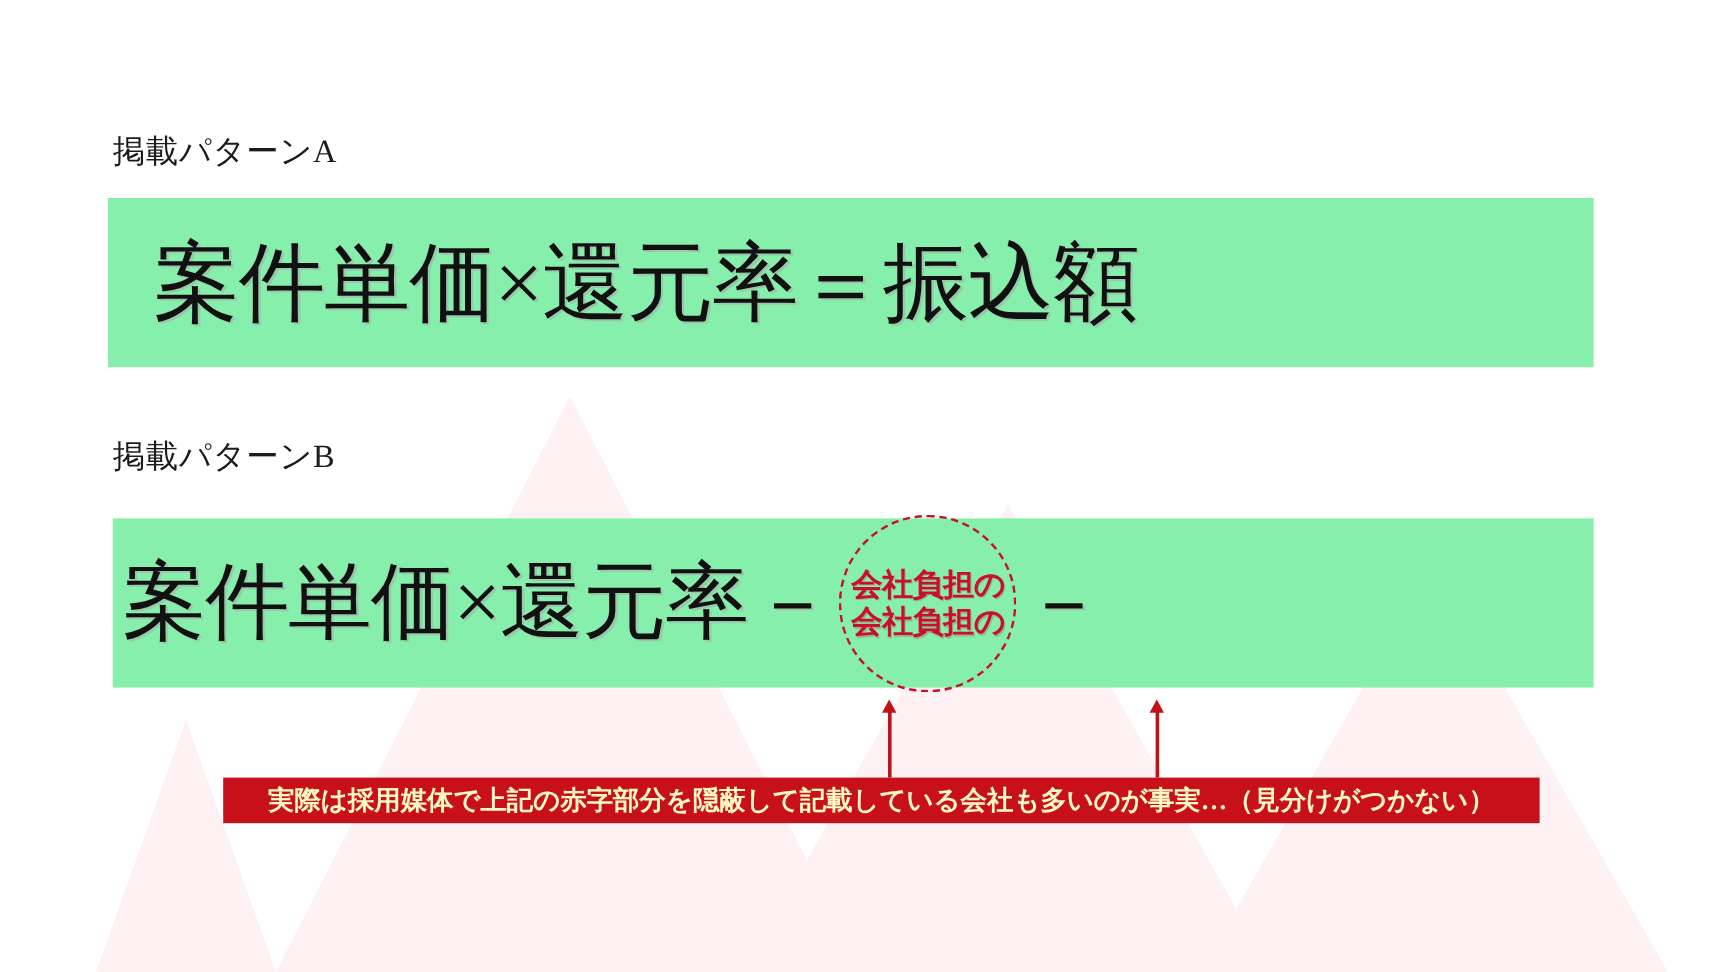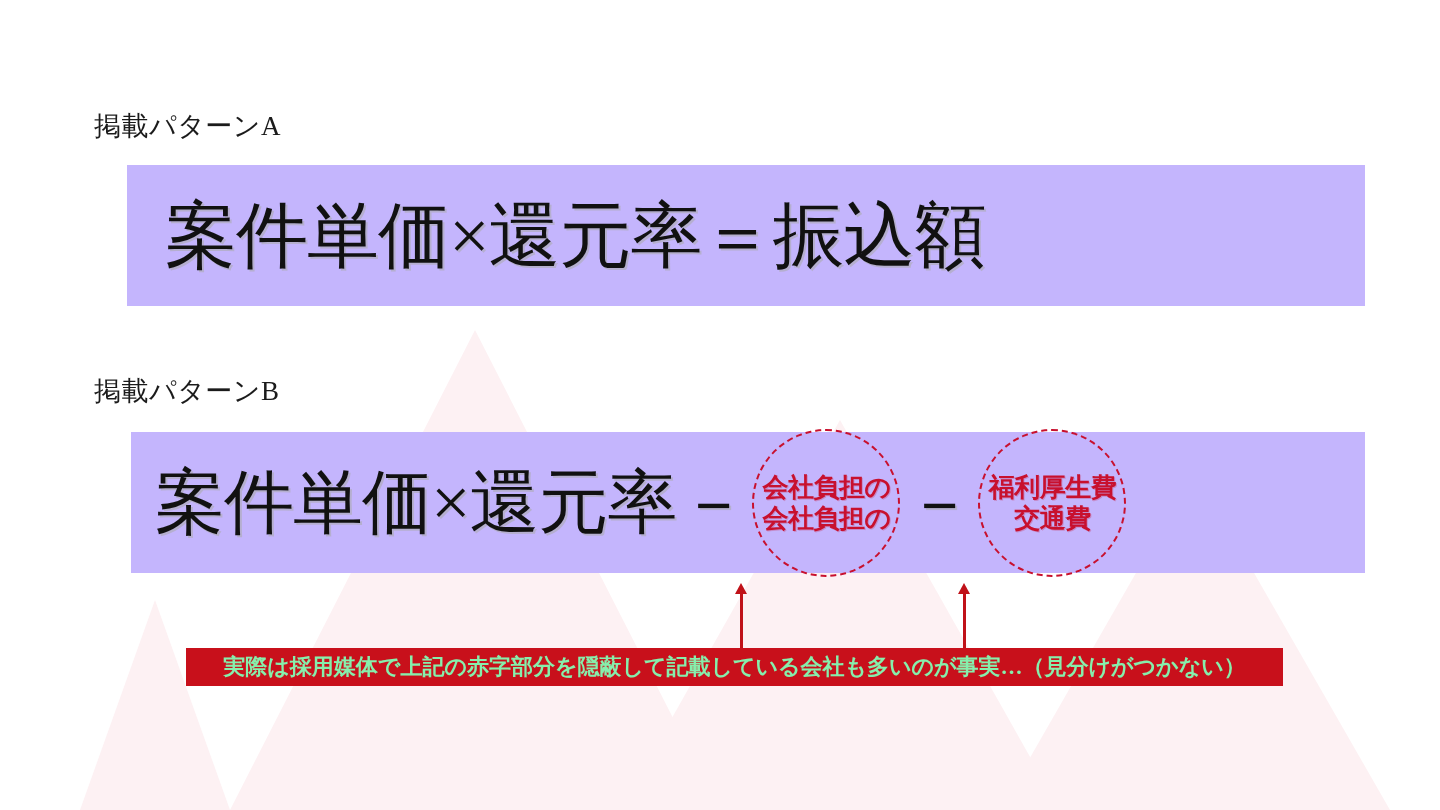--- a/index.html
+++ b/index.html
@@ -38,44 +38,43 @@
     position: absolute;
     font-family: "Liberation Serif", "DejaVu Serif", serif;
     font-size: 27px;
     font-weight: 500;
     color: #1b1b1b;
     letter-spacing: 0.5px;
     white-space: nowrap;
     text-align: right;
   }
   #label-a { left: 94px; top: 108px; }
-  #label-b { left: 94px; top: 373px; }
+  #label-b { left: 94px; top: 362px; }
 
   
   .formula-panel {
     position: absolute;
-    background: #c4b5fd;
+    background: #86efac;
     display: flex;
     align-items: center;
     box-sizing: border-box;
-    margin-left: 37px;
   }
   #panel-a {
     left: 90px;
     top: 165px;
     width: 1238px;
     height: 141px;
     padding-left: 24px;
   }
   #panel-b {
     left: 94px;
     top: 432px;
     width: 1234px;
     height: 141px;
-    padding-left: 24px;
+    padding-left: 8px;
   }
 
   
   .formula-text {
     font-family: "Liberation Serif", "DejaVu Serif", serif;
     font-size: 70px;
     font-weight: 500;
     color: #111111;
     line-height: 1;
     white-space: nowrap;
@@ -160,21 +159,21 @@
     background: #c8101b;
     display: flex;
     align-items: center;
     justify-content: center;
     z-index: 2;
   }
   #caption-text {
     font-family: "Liberation Serif", "DejaVu Serif", serif;
     font-size: 22px;
     font-weight: 600;
-    color: #86efac;
+    color: #fef9c3;
     white-space: nowrap;
     letter-spacing: 0px;
   }
 </style>
 </head>
 <body>
 
 <svg id="slide-bg" viewBox="0 0 1440 810" preserveAspectRatio="none" aria-hidden="true">
   <g fill="#fdf1f3">
     <polygon points="230,810 80,810 155,600"></polygon>
@@ -202,24 +201,20 @@
 
       <span class="op">－</span>
 
       <span class="red-circle">
         <span class="cl">会社負担の</span>
         <span class="cl">会社負担の</span>
       </span>
 
       <span class="op">－</span>
 
-      <span class="red-circle">
-        <span class="cl">福利厚生費</span>
-        <span class="cl">交通費</span>
-      </span>
 
     </div>
   </div>
 
   <div class="up-arrow" id="arrow-left"></div>
   <div class="up-arrow" id="arrow-right"></div>
 
   <div id="caption-bar">
     <span id="caption-text">実際は採用媒体で上記の赤字部分を隠蔽して記載している会社も多いのが事実…（見分けがつかない）</span>
   </div>

